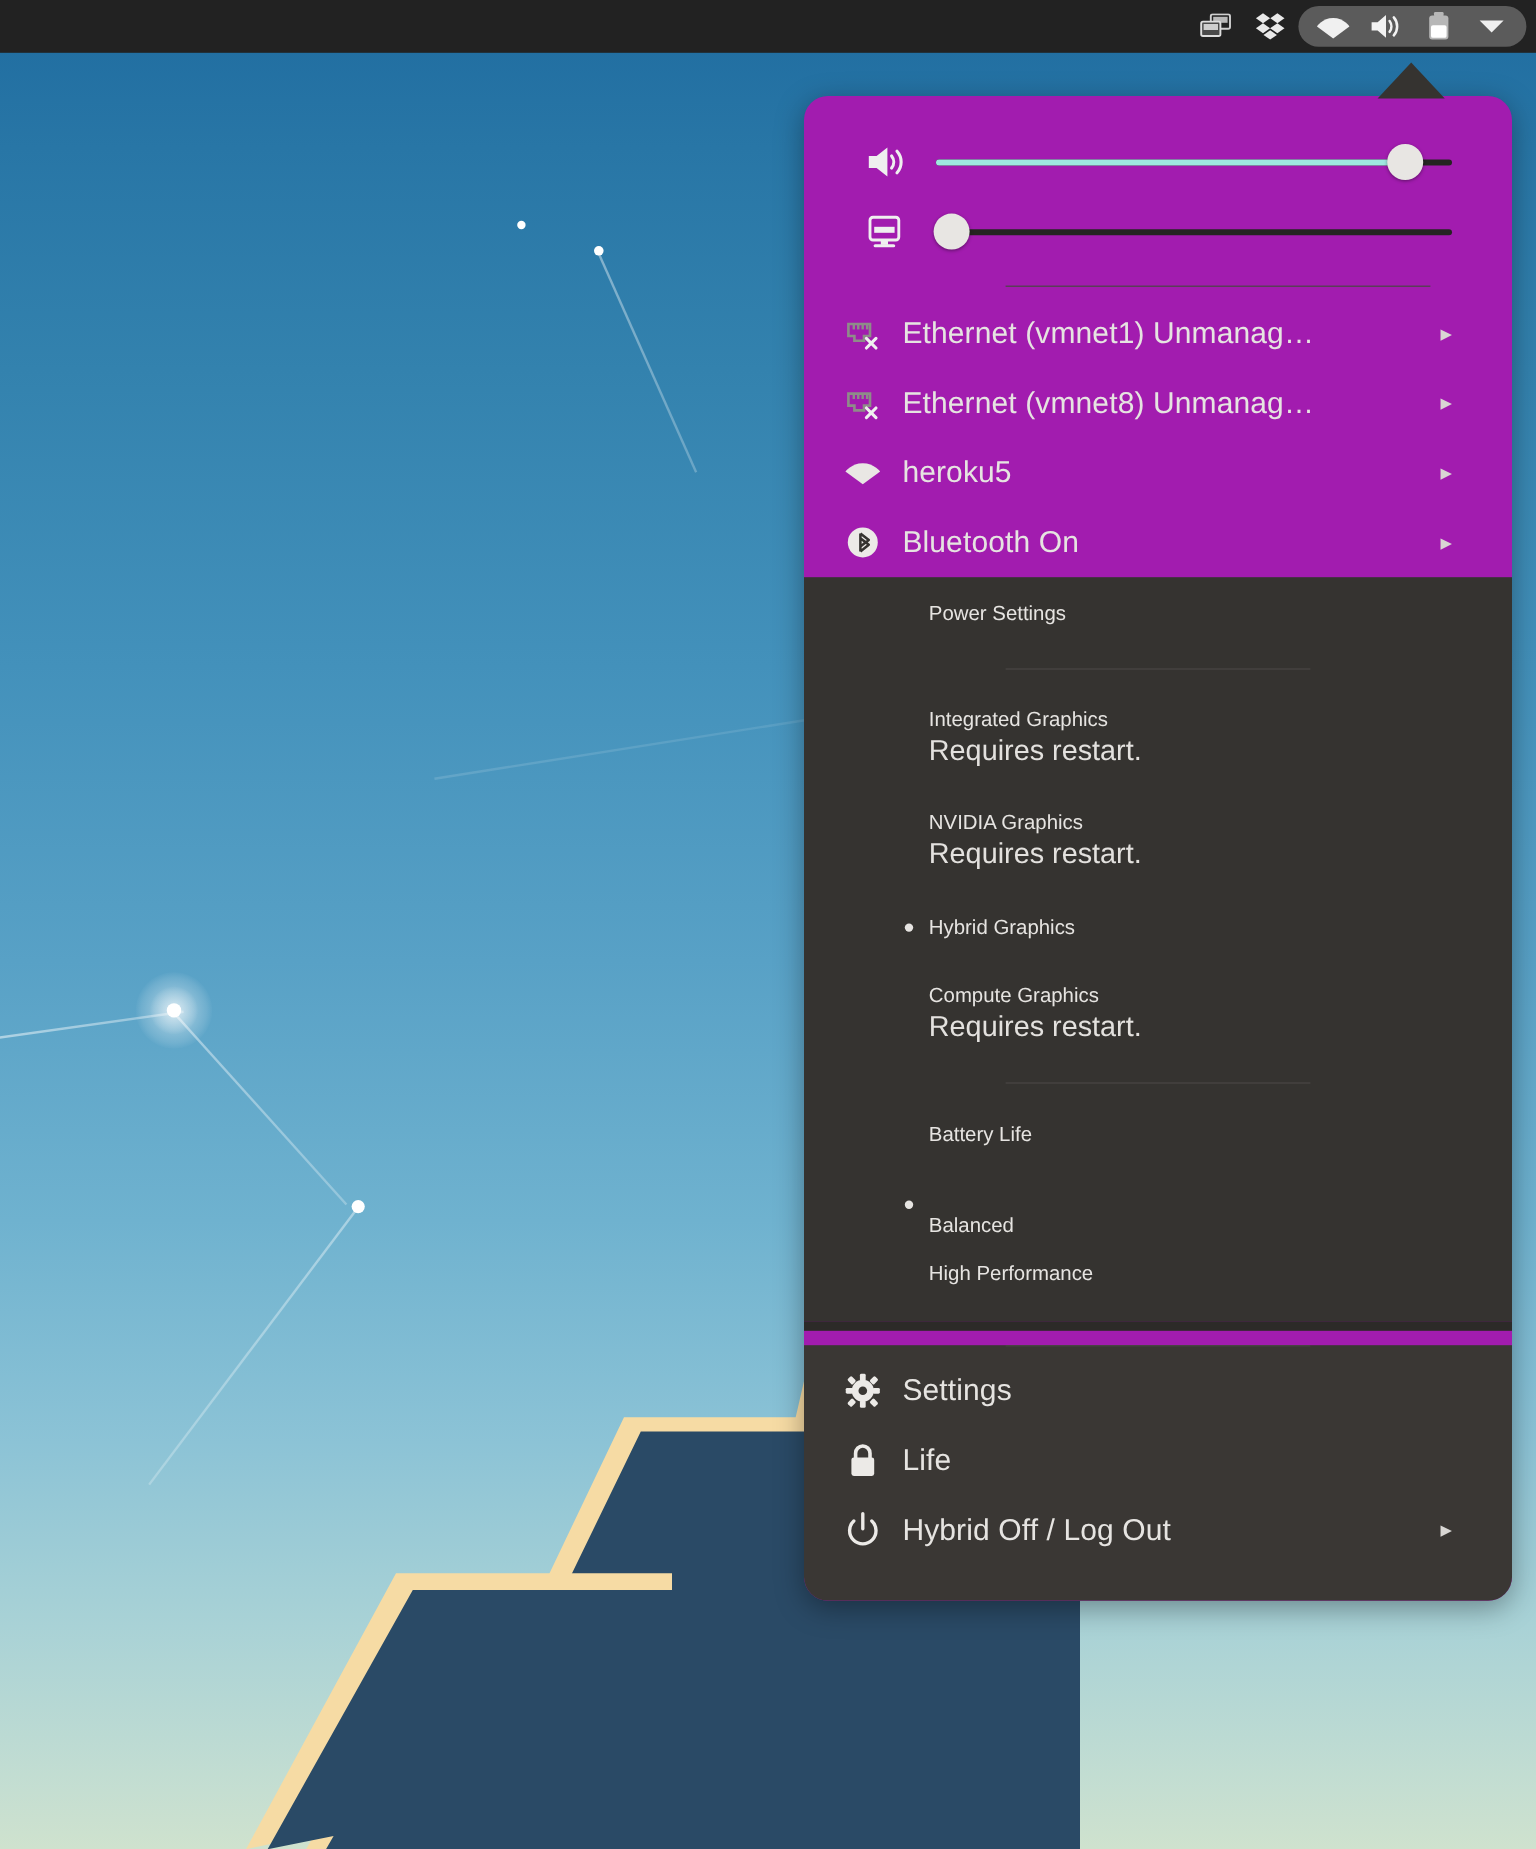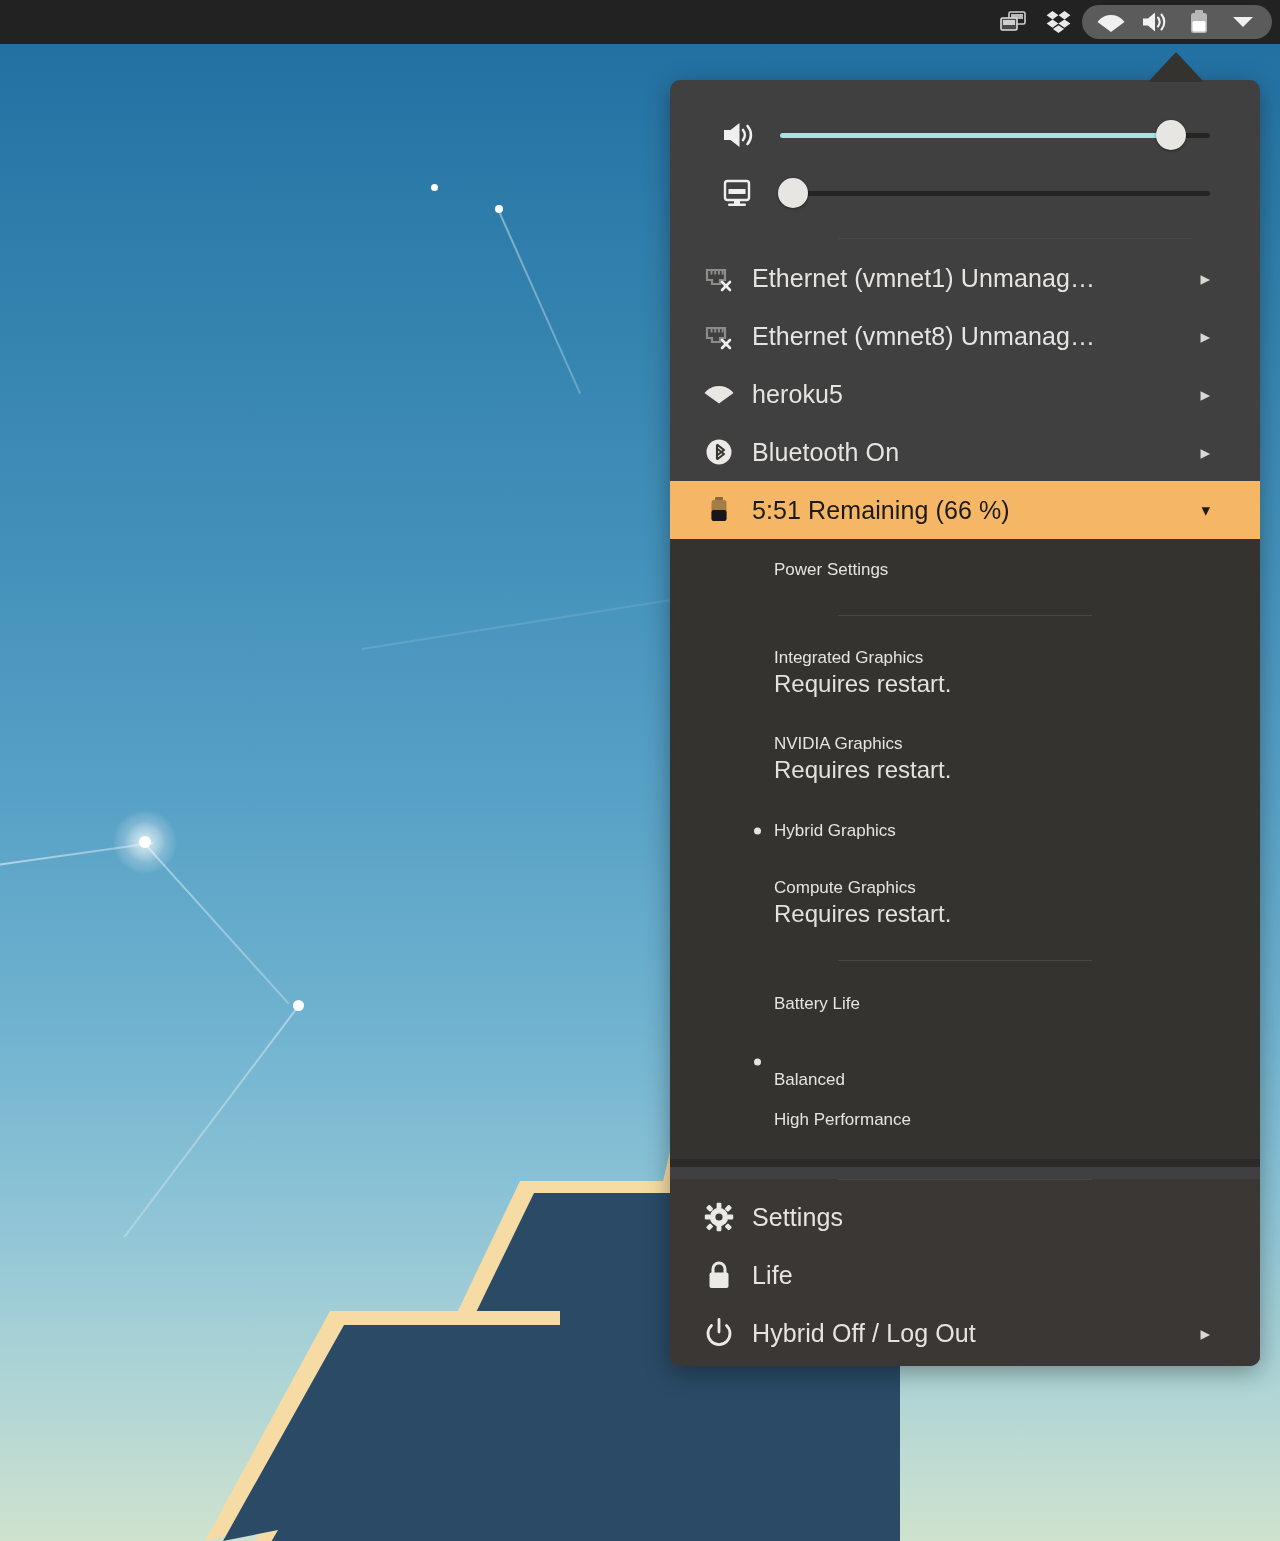--- a/index.html
+++ b/index.html
@@ -51,22 +51,22 @@
   #status-pill{
     display:flex; align-items:center; gap:2px;
     background:#5b5b5b; border-radius:22px;
     height:34px; padding:0 8px; margin-right:8px;
   }
   .pill-icon{ width:42px; height:34px; display:flex; align-items:center; justify-content:center;}
 
   
   #menu{
     position:absolute; left:670px; top:80px; width:590px;
-    background:#404040;
-    border-radius:10px;
+    background:#a21caf;
+    border-radius:20px;
     z-index:20;
     box-shadow:0 6px 24px rgba(0,0,0,0.35);
     overflow:hidden;
   }
   #notch{
     position:absolute; left:1148px; top:52px; width:0;height:0;
     border-left:28px solid transparent;
     border-right:28px solid transparent;
     border-bottom:30px solid #353330;
     z-index:21;
@@ -105,21 +105,21 @@
     display:flex; flex-direction:column; justify-content:center;
     position:relative;
   }
   .sub-item .t{ color:#e6e4e1; font-size:17px; line-height:1.28; }
   .sub-item .s{ color:#e3e1de; font-size:24px; line-height:1.28; }
   .bullet{
     position:absolute; left:84px; top:50%; width:7px;height:7px;border-radius:50%;
     background:#e6e4e1; transform:translateY(-50%);
   }
 
-  #bottom-section{ background:#3a3734; padding-bottom:4px; }
+  #bottom-section{ background:#3a3734; padding-bottom:30px; }
   #bottom-dark{ height:8px; background:#2c2a28; }
   #bottom-section .sep-wide{ margin:12px 168px 8px 168px; }
 </style>
 </head>
 <body>
 
 <div id="wallpaper">
 
   <div class="constline" style="left:499px;top:210px;width:200px;transform:rotate(66deg);opacity:.55;"></div>
   <div class="constline" style="left:362px;top:648px;width:420px;transform:rotate(-9deg);opacity:.18;"></div>
@@ -292,31 +292,20 @@
     <div class="ico">
       <svg width="28" height="28" viewBox="0 0 28 28">
         <circle cx="14" cy="14" r="12.5" fill="#eceae7"></circle>
         <path d="M12 6.5 L19 12 L12 17.5 M12 10.5 L19 16 L12 21.5 M12 6.5 V21.5" stroke="#353330" stroke-width="2.1" fill="none" stroke-linejoin="round"></path>
       </svg>
     </div>
     <div class="label">Bluetooth On</div>
     <div class="arrow">▸</div>
   </div>
 
-  <div class="row hl">
-    <div class="ico">
-      <svg width="22" height="28" viewBox="0 0 22 28">
-        <rect x="7" y="1" width="8" height="3.5" rx="1" fill="#8a6a3d"></rect>
-        <rect x="3.5" y="4" width="15" height="21" rx="2.5" fill="#a37d48"></rect>
-        <rect x="3.5" y="14" width="15" height="11" rx="2.2" fill="#17161a"></rect>
-      </svg>
-    </div>
-    <div class="label">5:51 Remaining (66 %)</div>
-    <div class="arrow">▾</div>
-  </div>
 
   <div id="battery-submenu">
 
     <div class="sub-item" style="min-height:62px;">
       <div class="t">Power Settings</div>
     </div>
 
     <div class="sep-wide"></div>
 
     <div class="sub-item two" style="min-height:86px;">

